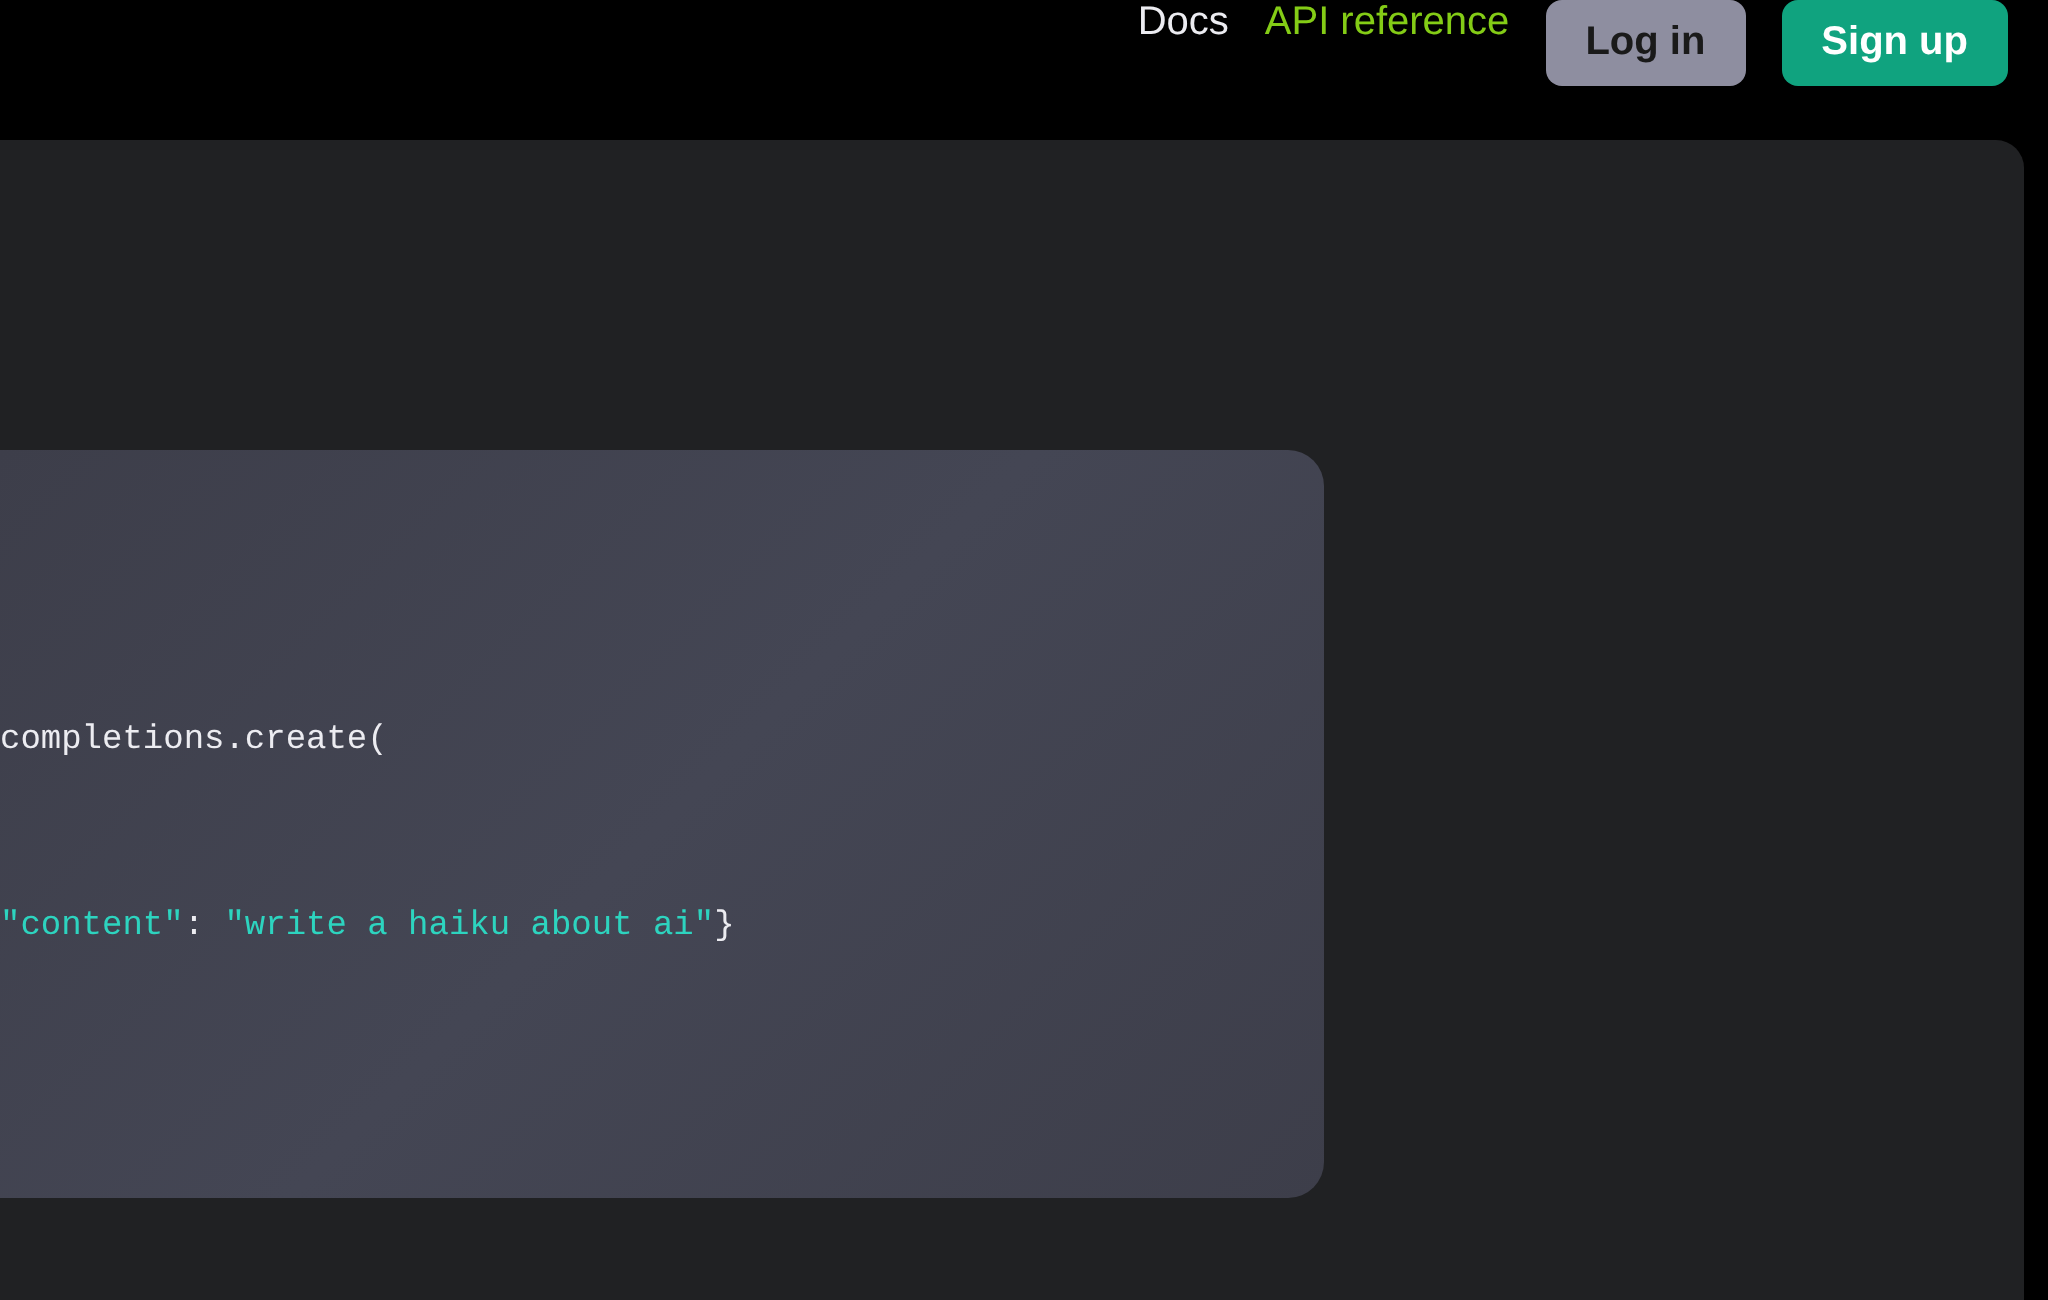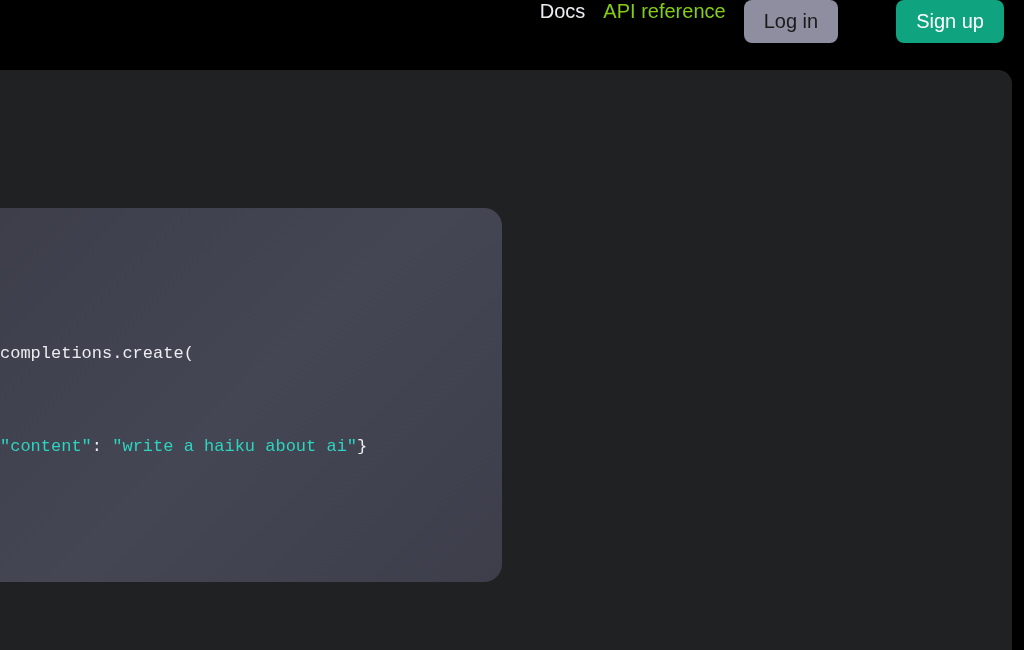--- a/index.html
+++ b/index.html
@@ -33,45 +33,44 @@
     .nav-link.active {
       color: #ececf1;
       font-weight: 500;
     }
     .btn {
       font-size: 20px;
       padding: 10px 20px;
       border-radius: 8px;
       border: none;
       cursor: pointer;
-      font-weight: 400;
+      font-weight: 700;
     }
     .btn-login {
       background: #8e8ea0;
       color: #1a1a1a;
     }
     .btn-signup {
       background: #10a37f;
       color: #fff;
-      margin-left: 40px;
     }
     .main-area {
       position: absolute;
       top: 70px;
       left: 0;
       right: 12px;
       bottom: 0;
       background: #202123;
       border-top-right-radius: 14px;
     }
     .code-panel {
       position: absolute;
-      top: 138px;
+      top: 155px;
       left: 0;
-      width: 502px;
+      width: 662px;
       height: 374px;
       background: linear-gradient(135deg, #3d3e4a 0%, #444654 50%, #3d3e4a 100%);
       border-top-right-radius: 18px;
       border-bottom-right-radius: 18px;
       padding: 30px 0;
       font-family: "SFMono-Regular", Consolas, "Liberation Mono", Menlo, monospace;
       font-size: 17px;
       line-height: 1.6;
       overflow: hidden;
     }

